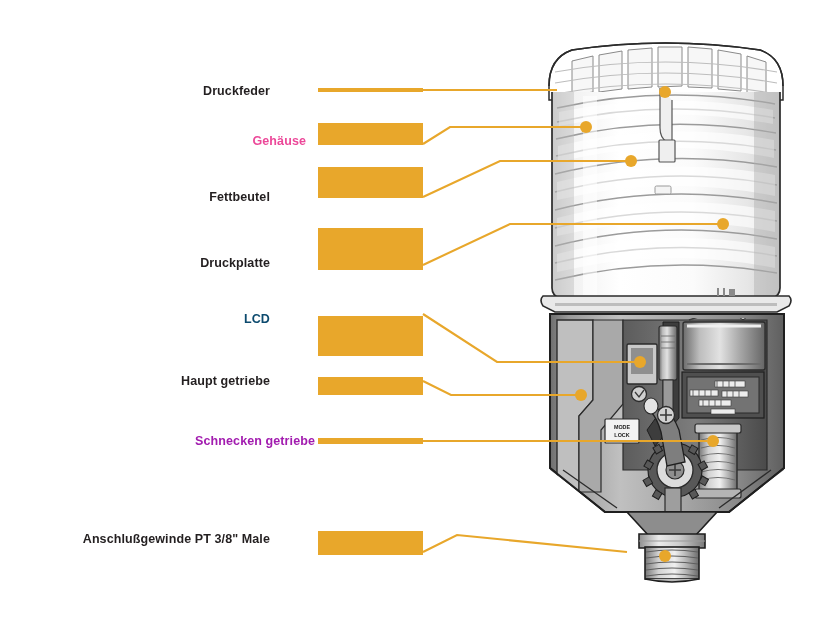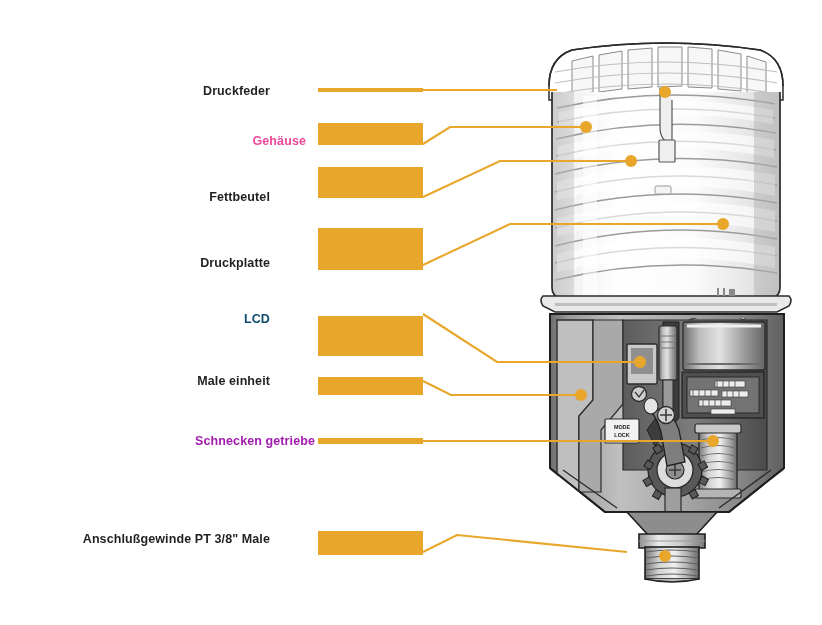--- a/index.html
+++ b/index.html
@@ -329,18 +329,18 @@
       <div class="callout-bar" style="left: 291px; top: 438px; width: 105px; height: 6px; background: rgb(232, 167, 43);"></div>
       <div class="callout-bar" style="left: 291px; top: 531px; width: 105px; height: 24px; background: rgb(232, 167, 43);"></div>
     </div>
 
   <div id="labels">
       <div class="callout-label" style="top: 91px; left: 0px; width: 243px; color: rgb(35, 31, 32);">Druckfeder</div>
       <div class="callout-label" style="top: 141px; left: 0px; width: 243px; color: #ec4899; padding-left: 36px;">Gehäuse</div>
       <div class="callout-label" style="top: 197px; left: 0px; width: 243px; color: rgb(35, 31, 32);">Fettbeutel</div>
       <div class="callout-label" style="top: 263px; left: 0px; width: 243px; color: rgb(35, 31, 32);">Druckplatte</div>
       <div class="callout-label" style="top: 319px; left: 0px; width: 243px; color: #0c4a6e;">LCD</div>
-      <div class="callout-label" style="top: 381px; left: 0px; width: 243px; color: rgb(35, 31, 32);">Male einheit</div>
+      <div class="callout-label" style="top: 381px; left: 0px; width: 243px; color: rgb(35, 31, 32);">Haupt getriebe</div>
       <div class="callout-label" style="top: 441px; left: 0px; width: 243px; color: #a21caf; padding-left: 45px;">Schnecken getriebe</div>
       <div class="callout-label" style="top: 539px; left: 0px; width: 243px; color: rgb(35, 31, 32);">Anschlußgewinde PT 3/8" Male</div>
     </div>
 
 </div>
 
 </body></html>

